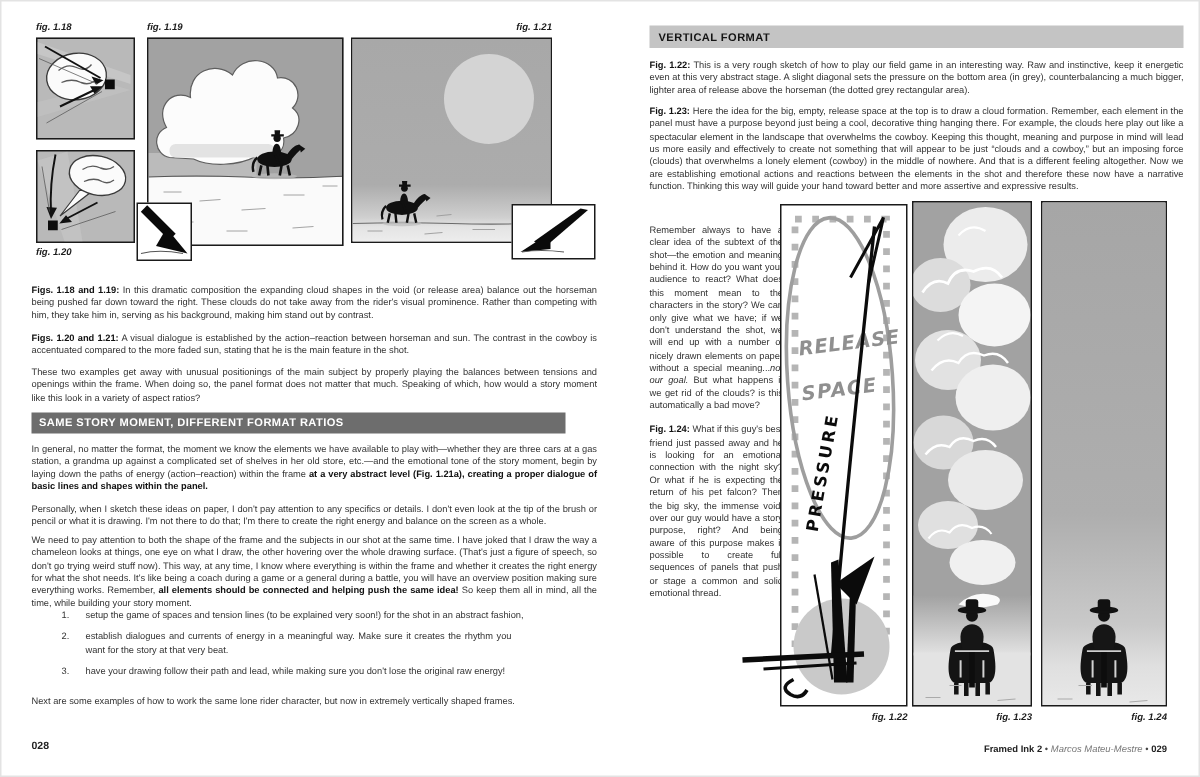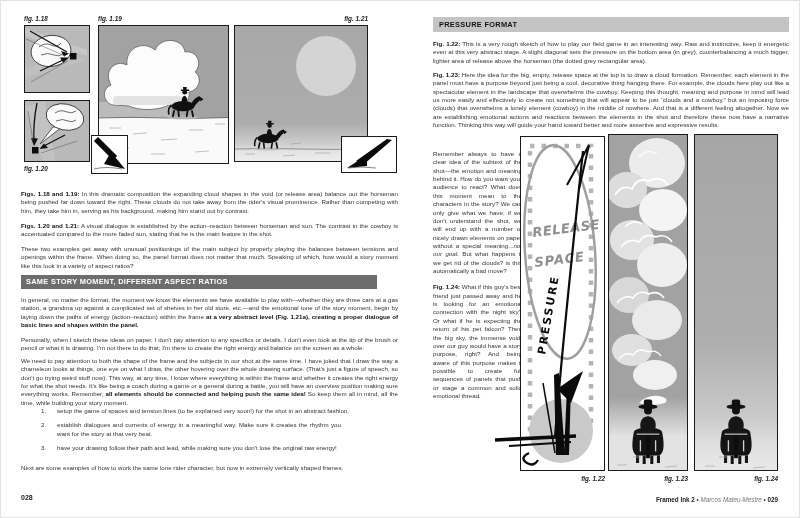--- a/index.html
+++ b/index.html
@@ -151,21 +151,21 @@
     </div>
 
     <div class="abs body-text" style="left:20px;top:189px;width:377px;">
       <span class="lead">Figs. 1.18 and 1.19:</span><span> In this dramatic composition the expanding cloud shapes in the void (or release area) balance out the horseman being pushed far down toward the right. These clouds do not take away from the rider's visual prominence. Rather than competing with him, they take him in, serving as his background, making him stand out by contrast.</span>
     </div>
     <div class="abs body-text" style="left:20px;top:221px;width:377px;">
       <span class="lead">Figs. 1.20 and 1.21:</span><span> A visual dialogue is established by the action–reaction between horseman and sun. The contrast in the cowboy is accentuated compared to the more faded sun, stating that he is the main feature in the shot.</span>
     </div>
     <div class="abs body-text" style="left:20px;top:244px;width:377px;">These two examples get away with unusual positionings of the main subject by properly playing the balances between tensions and openings within the frame. When doing so, the panel format does not matter that much. Speaking of which, how would a story moment like this look in a variety of aspect ratios?</div>
 
-    <div class="bar bar-dark" style="left:20px;top:274px;width:356px;height:14px;">SAME STORY MOMENT, DIFFERENT ASPECT RATIOS</div>
+    <div class="bar bar-dark" style="left:20px;top:274px;width:356px;height:14px;">SAME STORY MOMENT, DIFFERENT FORMAT RATIOS</div>
 
     <div class="abs body-text" style="left:20px;top:295px;width:377px;">
       <span>In general, no matter the format, the moment we know the elements we have available to play with—whether they are three cars at a gas station, a grandma up against a complicated set of shelves in her old store, etc.—and the emotional tone of the story moment, begin by laying down the paths of energy (action–reaction) within the frame </span><span class="bold">at a very abstract level (Fig. 1.21a), creating a proper dialogue of basic lines and shapes within the panel.</span>
     </div>
     <div class="abs body-text" style="left:20px;top:335px;width:377px;">Personally, when I sketch these ideas on paper, I don't pay attention to any specifics or details. I don't even look at the tip of the brush or pencil or what it is drawing. I'm not there to do that; I'm there to create the right energy and balance on the screen as a whole.</div>
     <div class="abs body-text" style="left:20px;top:356px;width:377px;">
       <span>We need to pay attention to both the shape of the frame and the subjects in our shot at the same time. I have joked that I draw the way a chameleon looks at things, one eye on what I draw, the other hovering over the whole drawing surface. (That's just a figure of speech, so don't go trying weird stuff now). This way, at any time, I know where everything is within the frame and whether it creates the right energy for what the shot needs. It's like being a coach during a game or a general during a battle, you will have an overview position making sure everything works. Remember, </span><span class="bold">all elements should be connected and helping push the same idea!</span><span> So keep them all in mind, all the time, while building your story moment.</span>
     </div>
 
     <div class="abs" style="left:40px;top:406px;width:345px;">
@@ -182,21 +182,21 @@
         <span class="list-body">have your drawing follow their path and lead, while making sure you don't lose the original raw energy!</span>
       </div>
     </div>
 
     <div class="abs body-text" style="left:20px;top:463px;width:377px;text-align:left;">Next are some examples of how to work the same lone rider character, but now in extremely vertically shaped frames.</div>
     <div class="abs pagenum" style="left:20px;top:493px;">028</div>
   </div>
 
   <div class="abs" style="left:410px;top:0;width:390px;height:518px;">
 
-    <div class="bar bar-light" style="left:22px;top:16px;width:356px;height:15px;">PRESSURE FORMAT</div>
+    <div class="bar bar-light" style="left:22px;top:16px;width:356px;height:15px;">VERTICAL FORMAT</div>
 
     <div class="abs body-text" style="left:22px;top:39px;width:356px;">
       <span class="lead">Fig. 1.22:</span><span> This is a very rough sketch of how to play our field game in an interesting way. Raw and instinctive, keep it energetic even at this very abstract stage. A slight diagonal sets the pressure on the bottom area (in grey), counterbalancing a much bigger, lighter area of release above the horseman (the dotted grey rectangular area).</span>
     </div>
     <div class="abs body-text" style="left:22px;top:70px;width:356px;">
       <span class="lead">Fig. 1.23:</span><span> Here the idea for the big, empty, release space at the top is to draw a cloud formation. Remember, each element in the panel must have a purpose beyond just being a cool, decorative thing hanging there. For example, the clouds here play out like a spectacular element in the landscape that overwhelms the cowboy. Keeping this thought, meaning and purpose in mind will lead us more easily and effectively to create not something that will appear to be just “clouds and a cowboy,” but an imposing force (clouds) that overwhelms a lonely element (cowboy) in the middle of nowhere. And that is a different feeling altogether. Now we are establishing emotional actions and reactions between the elements in the shot and therefore these now have a narrative function. Thinking this way will guide your hand toward better and more assertive and expressive results.</span>
     </div>
 
     <div class="abs" style="left:22px;top:149px;width:89px;">
       <div class="body-text">

